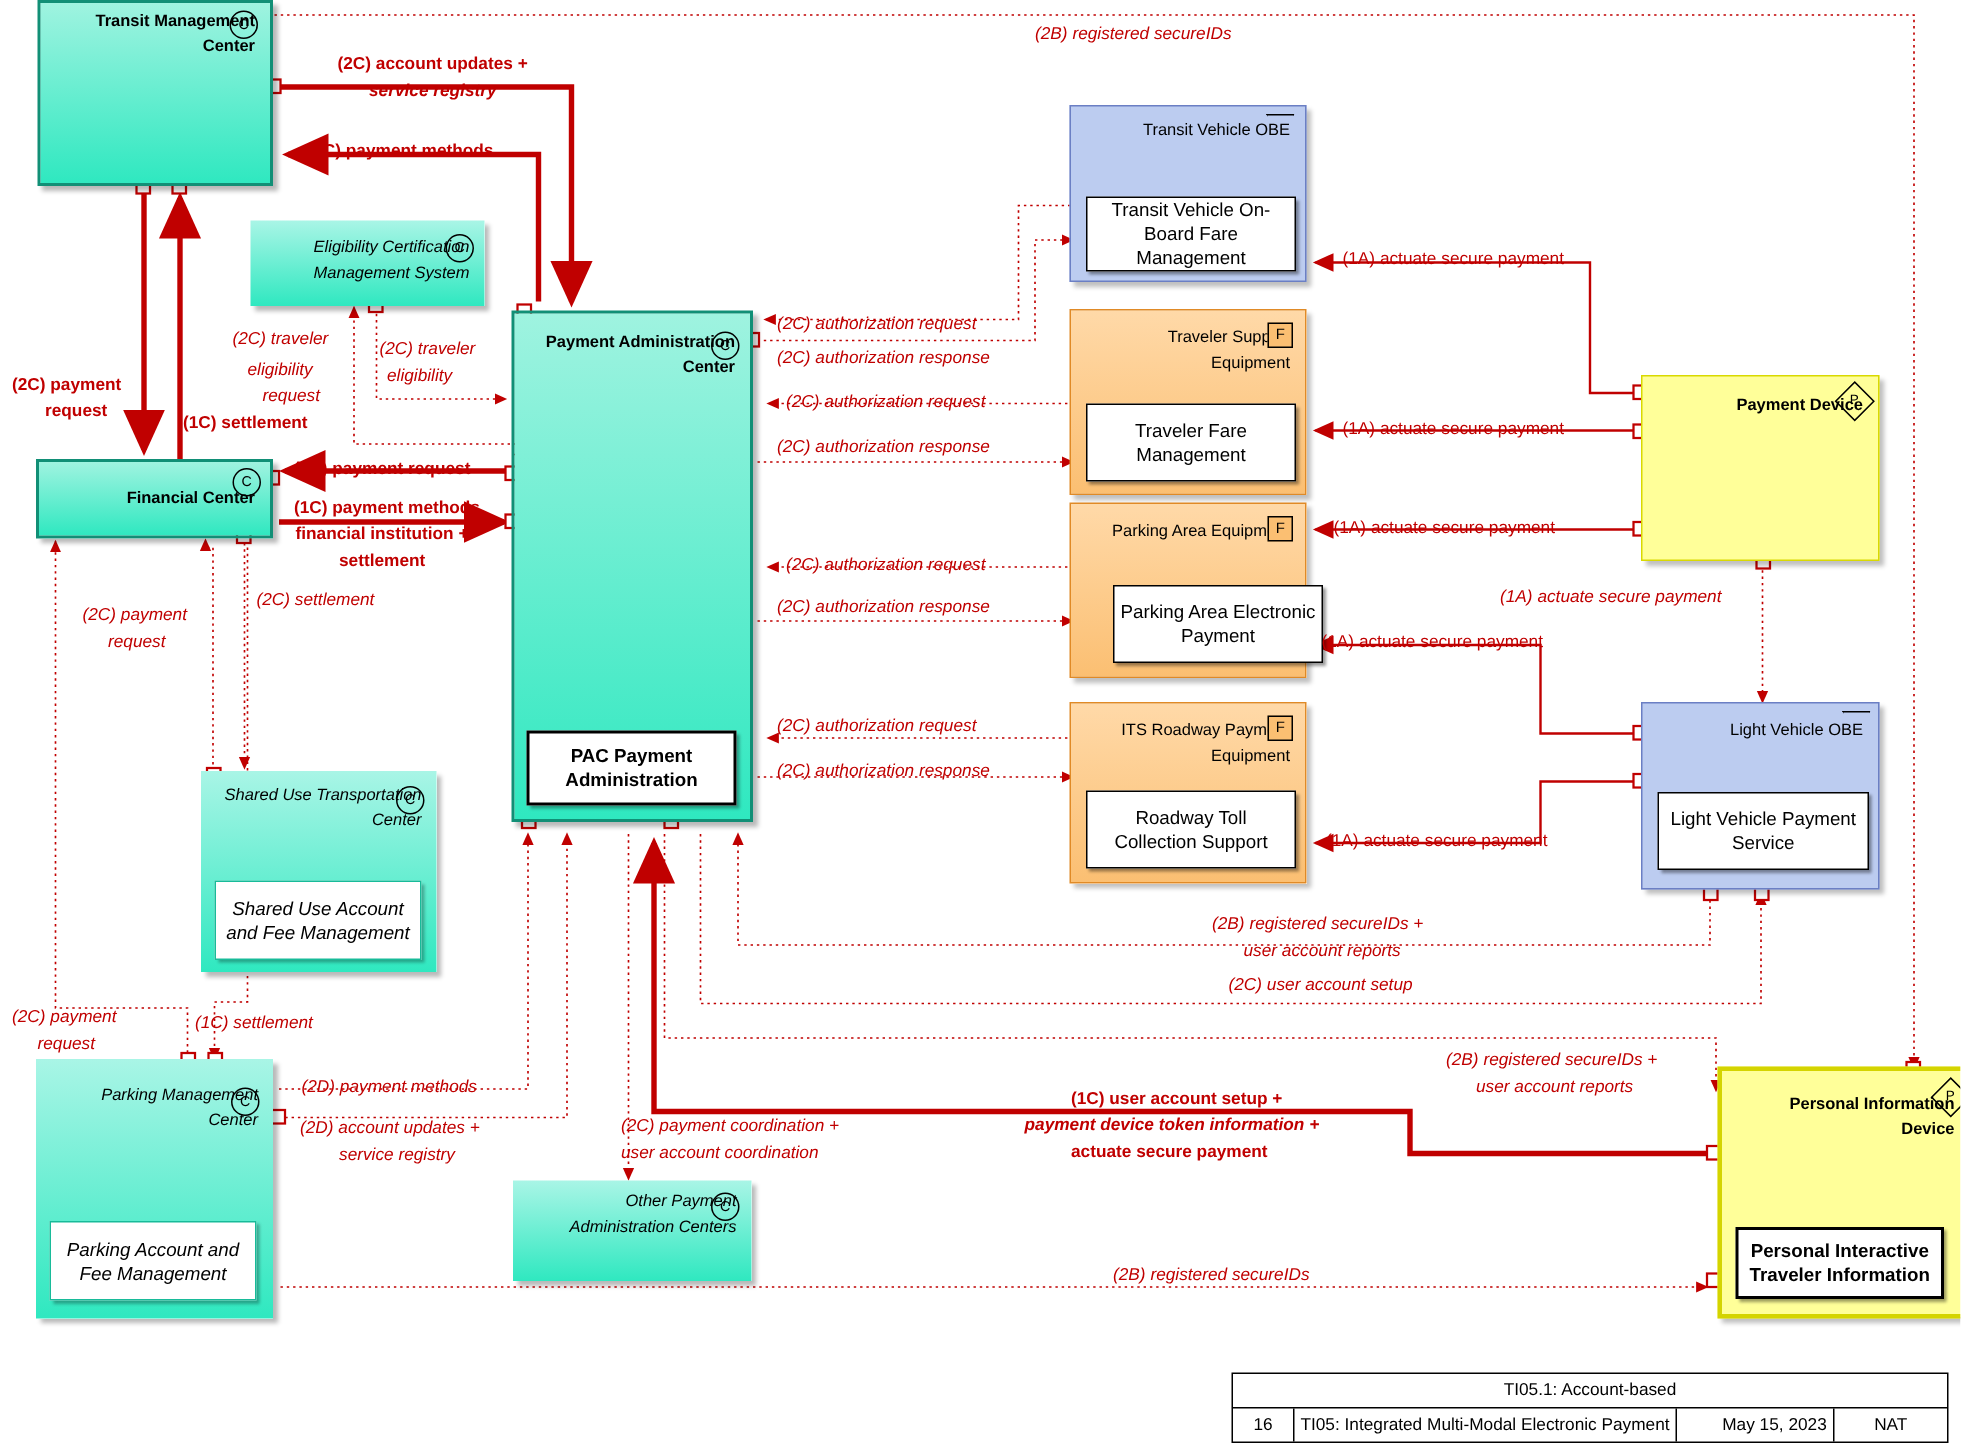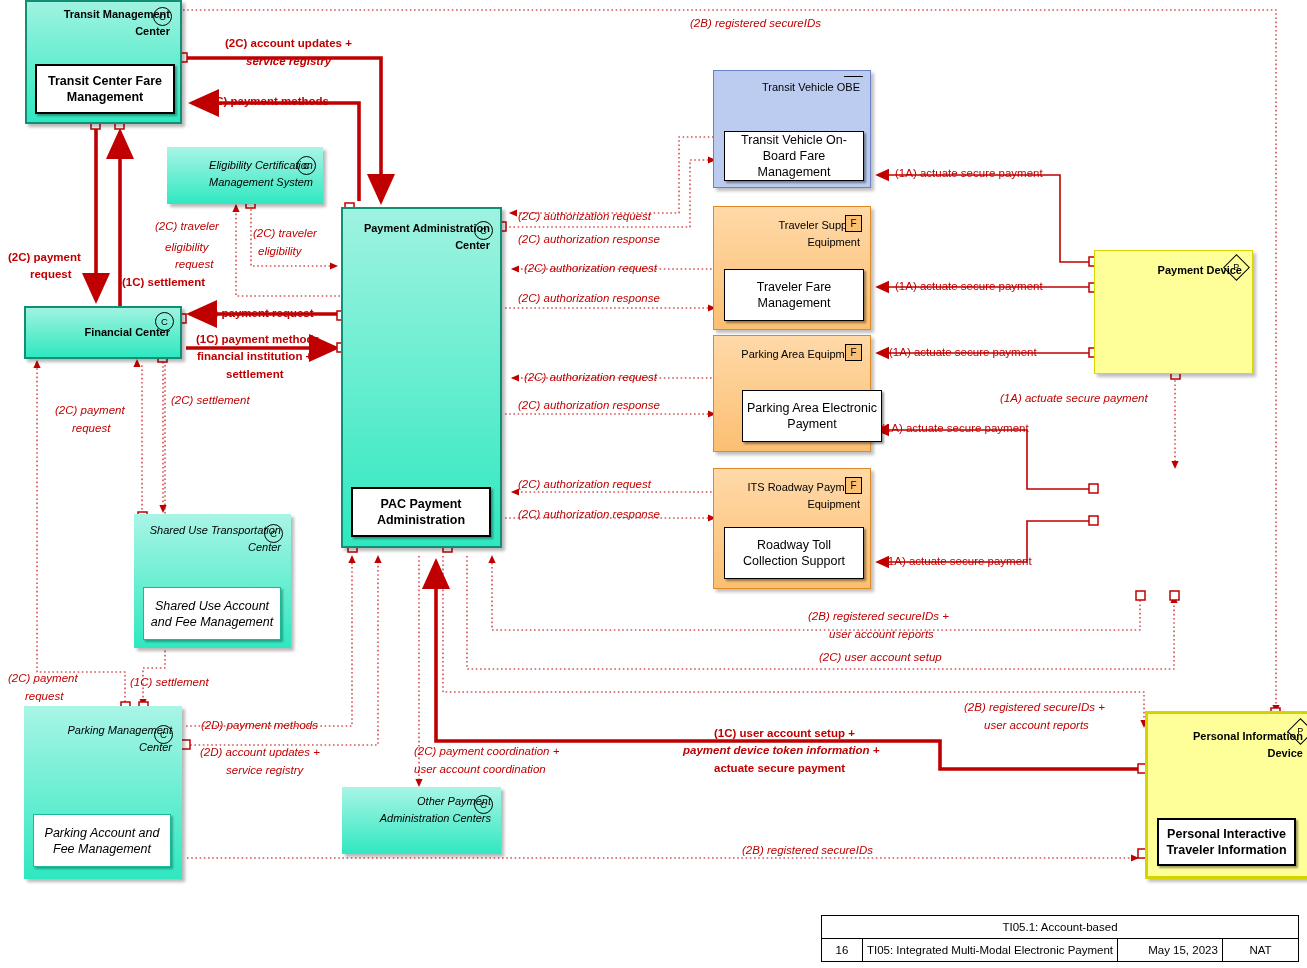--- a/index.html
+++ b/index.html
@@ -223,21 +223,20 @@
       <rect x="1138" y="764" width="9" height="9"></rect>
       <rect x="1138" y="849" width="9" height="9"></rect>
     </g>
   </svg>
 
   <div class="node ctr" style="left:25px;top:0px;width:157px;height:124px;">
     <div class="title">Transit Management Center</div>
     <div class="badge c" style="right:8px;top:5px;">
       <span>C</span>
       </div>
-    <div class="sub" style="left:8px;top:62px;width:140px;height:50px;">Transit Center Fare Management</div>
   </div>
 
   <div class="node ctr-flat" style="left:167px;top:147px;width:156px;height:57px;">
     <div class="title" style="top:10px;">Eligibility Certification Management System</div>
     <div class="badge c" style="right:7px;top:9px;">
       <span>C</span>
       </div>
   </div>
 
   <div class="node ctr" style="left:24px;top:306px;width:158px;height:53px;">
@@ -308,20 +307,25 @@
     <div class="sub" style="left:10px;top:58px;width:140px;height:52px;">Roadway Toll Collection Support</div>
   </div>
 
   <div class="node per" style="left:1094px;top:250px;width:159px;height:124px;">
     <div class="title" style="top:11px;">Payment Device</div>
     <div class="badge p" style="right:6px;top:7px;">
       <span>P</span>
       </div>
   </div>
 
+  <div class="node veh" style="left:1094px;top:468px;width:159px;height:125px;">
+    <div class="title" style="top:10px;">Light Vehicle OBE</div>
+    <div class="badge v" style="right:5px;top:5px;"></div>
+    <div class="sub" style="left:10px;top:59px;width:141px;height:52px;">Light Vehicle Payment Service</div>
+  </div>
 
   <div class="node per per-thick" style="left:1145px;top:711px;width:171px;height:168px;">
     <div class="title" style="top:14px;">Personal Information Device</div>
     <div class="badge p" style="right:3px;top:8px;">
       <span>P</span>
       </div>
     <div class="sub" style="left:9px;top:104px;width:139px;height:48px;">Personal Interactive Traveler Information</div>
   </div>
 
   <div class="flab i" style="left:690px;top:16px;">(2B) registered secureIDs</div>

